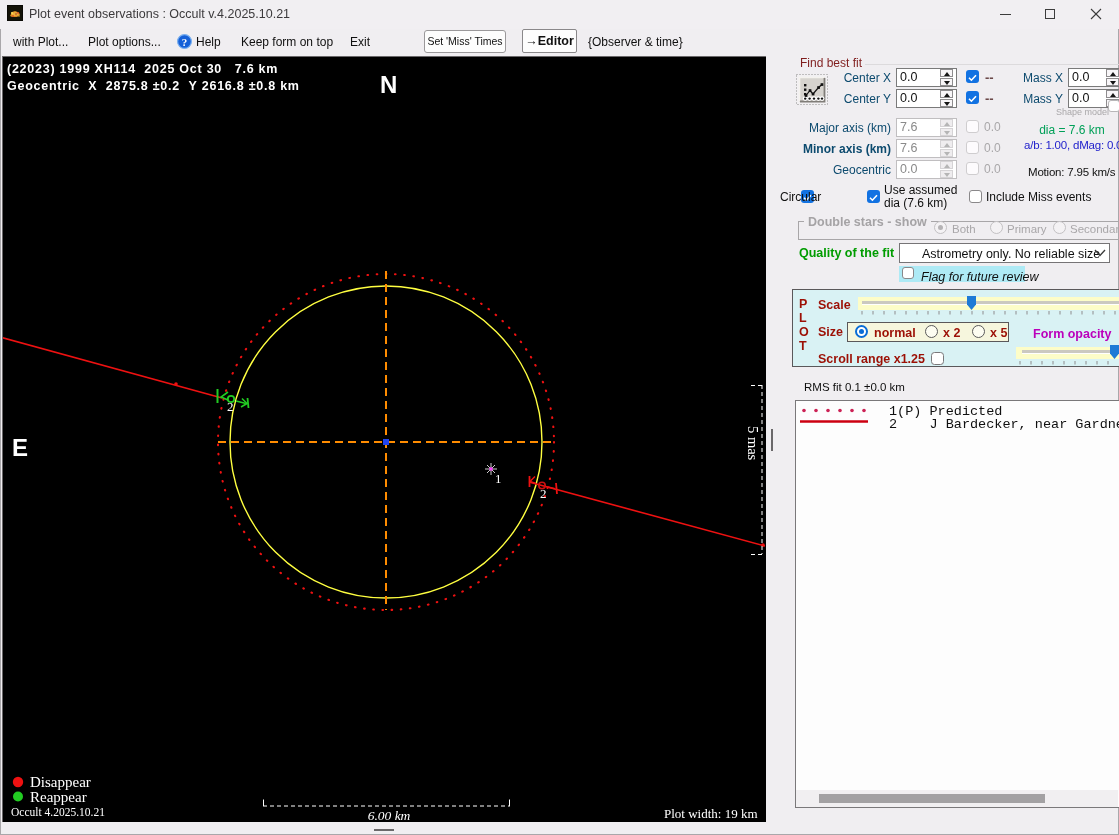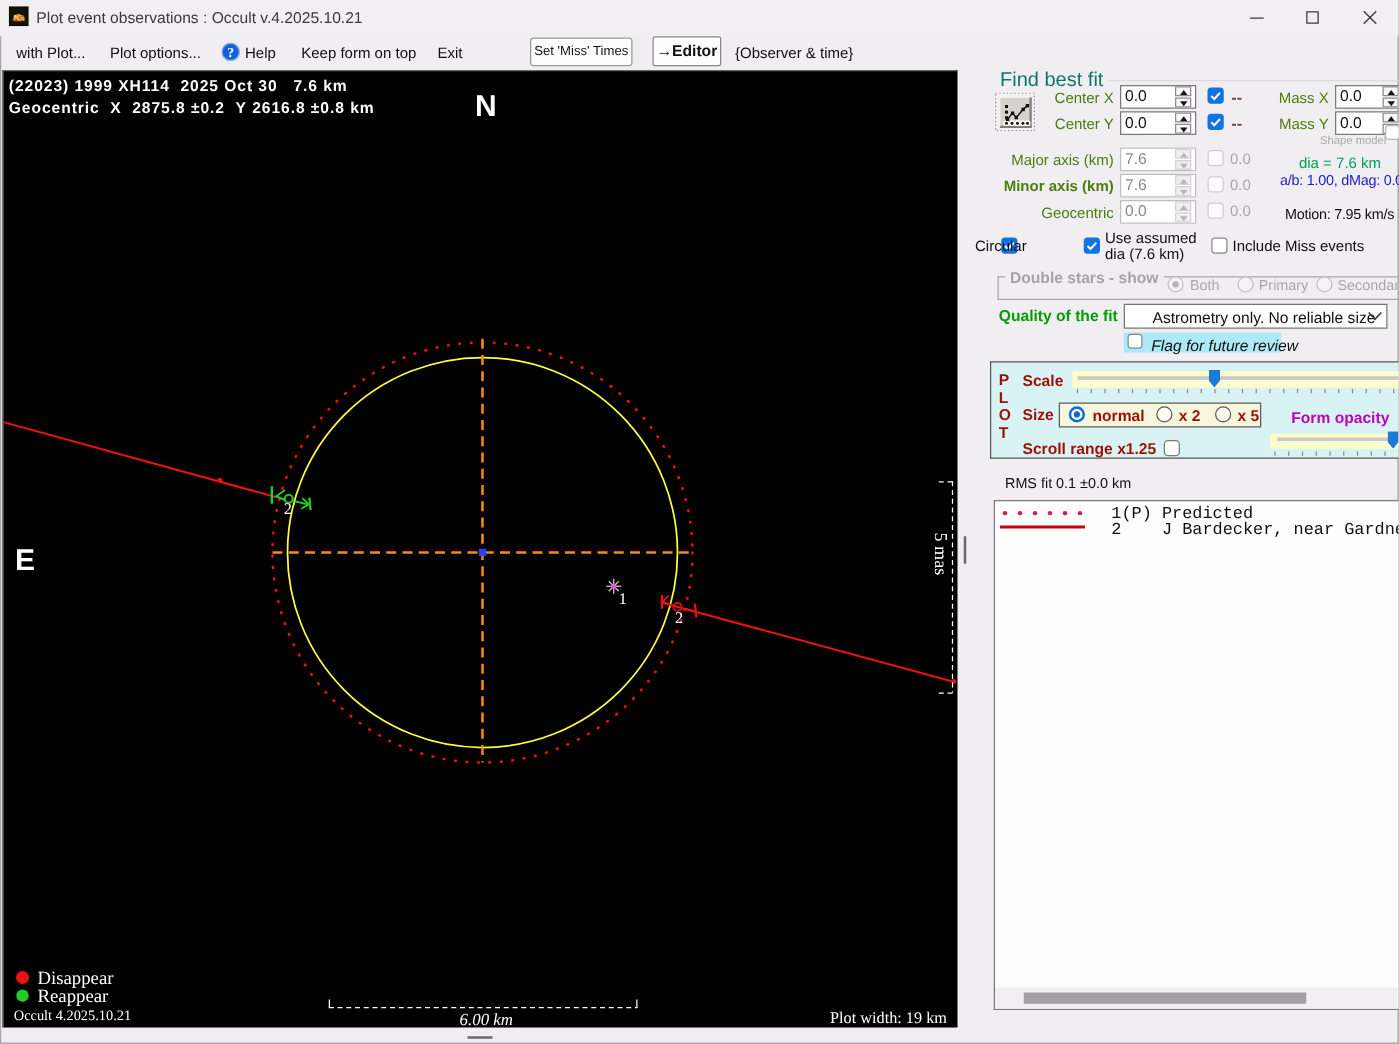--- a/index.html
+++ b/index.html
@@ -1,17 +1,17 @@
 <!DOCTYPE html>
 <html><head><meta charset="utf-8">
 <style>
 html,body{margin:0;padding:0;}
 body{width:1119px;height:835px;background:#f0eef1;font-family:"Liberation Sans",sans-serif;position:relative;overflow:hidden;box-shadow:inset 0 0 0 1px #a9a7aa;}
 .a{position:absolute;}
-.lab{position:absolute;text-align:right;font-size:12px;color:#4d7c0f;}
+.lab{position:absolute;text-align:right;font-size:12px;color:#0c4a6e;}
 .tb{position:absolute;background:#fff;border:1px solid #7a7a7a;height:17px;font-size:12.5px;color:#101010;padding:0 0 0 3px;line-height:17px;}
 .tbd{border:1px solid #c0bec0;color:#8a8a8a;}
 .sp{position:absolute;width:15px;height:17px;}
 .sp div{position:absolute;left:0;width:13px;height:7px;background:#f8f6f8;border:1px solid #8e8c8e;box-sizing:border-box;}
 .sp .u{top:0;height:8px;}
 .sp .d{top:9px;height:8px;}
 .sp i{position:absolute;left:2.5px;width:0;height:0;border-left:3.5px solid transparent;border-right:3.5px solid transparent;}
 .sp .u i{top:1.5px;border-bottom:4.5px solid #151515;}
 .sp .d i{top:1.5px;border-top:4.5px solid #151515;}
 .spd div{background:#efedef;border-color:#d5d3d5;}
@@ -122,21 +122,21 @@
  <line x1="748" y1="497.5" x2="759" y2="497.5" stroke="#fff" stroke-width="1" stroke-dasharray="4 3"></line>
  <text x="745" y="369" font-size="14.5" fill="#fff" font-family="Liberation Serif,serif" transform="rotate(90 745 369)">5 mas</text>
 </svg>
 
 <div class="a" style="left:7px;top:62px;font-size:12.5px;font-weight:bold;color:#fff;letter-spacing:0.75px;">(22023)&nbsp;1999&nbsp;XH114&nbsp;&nbsp;2025&nbsp;Oct&nbsp;30&nbsp;&nbsp;&nbsp;7.6&nbsp;km</div>
 <div class="a" style="left:7px;top:79px;font-size:12.5px;font-weight:bold;color:#fff;letter-spacing:0.75px;">Geocentric&nbsp;&nbsp;X&nbsp;&nbsp;2875.8&nbsp;±0.2&nbsp;&nbsp;Y&nbsp;2616.8&nbsp;±0.8&nbsp;km</div>
 
 <div class="a" style="left:771px;top:429px;width:2px;height:22px;background:#6a686a;"></div>
 <div class="a" style="left:374px;top:829px;width:20px;height:2px;background:#6a686a;"></div>
 
-<div class="a" style="left:797px;top:56px;font-size:16px;color:#0f766e;background:#f0eef1;padding:0 3px;z-index:2;">Find best fit</div>
+<div class="a" style="left:797px;top:56px;font-size:12px;color:#7f1d1d;background:#f0eef1;padding:0 3px;z-index:2;">Find best fit</div>
 <div class="a" style="left:851px;top:64px;width:268px;height:1px;background:#dcdadc;"></div>
 <svg class="a" style="left:796px;top:74px;" width="32" height="31">
  <rect x="0.5" y="0.5" width="31" height="30" fill="#f2f0f2" stroke="#8a8a8a" stroke-width="1" stroke-dasharray="1 2"></rect>
  <rect x="3" y="3" width="26" height="25" fill="#d6d3ce"></rect>
  <path d="M3.5,27.5 L3.5,3.5 L28.5,3.5" fill="none" stroke="#f4f2ee" stroke-width="1.6"></path>
  <path d="M28.5,4 L28.5,27.5 L4,27.5" fill="none" stroke="#807d78" stroke-width="1.8"></path>
  <g fill="#111">
   <rect x="8" y="10" width="2.4" height="2.4"></rect>
       <rect x="8" y="14.5" width="2.4" height="2.4"></rect>
       <rect x="8" y="19" width="2.4" height="2.4"></rect>

